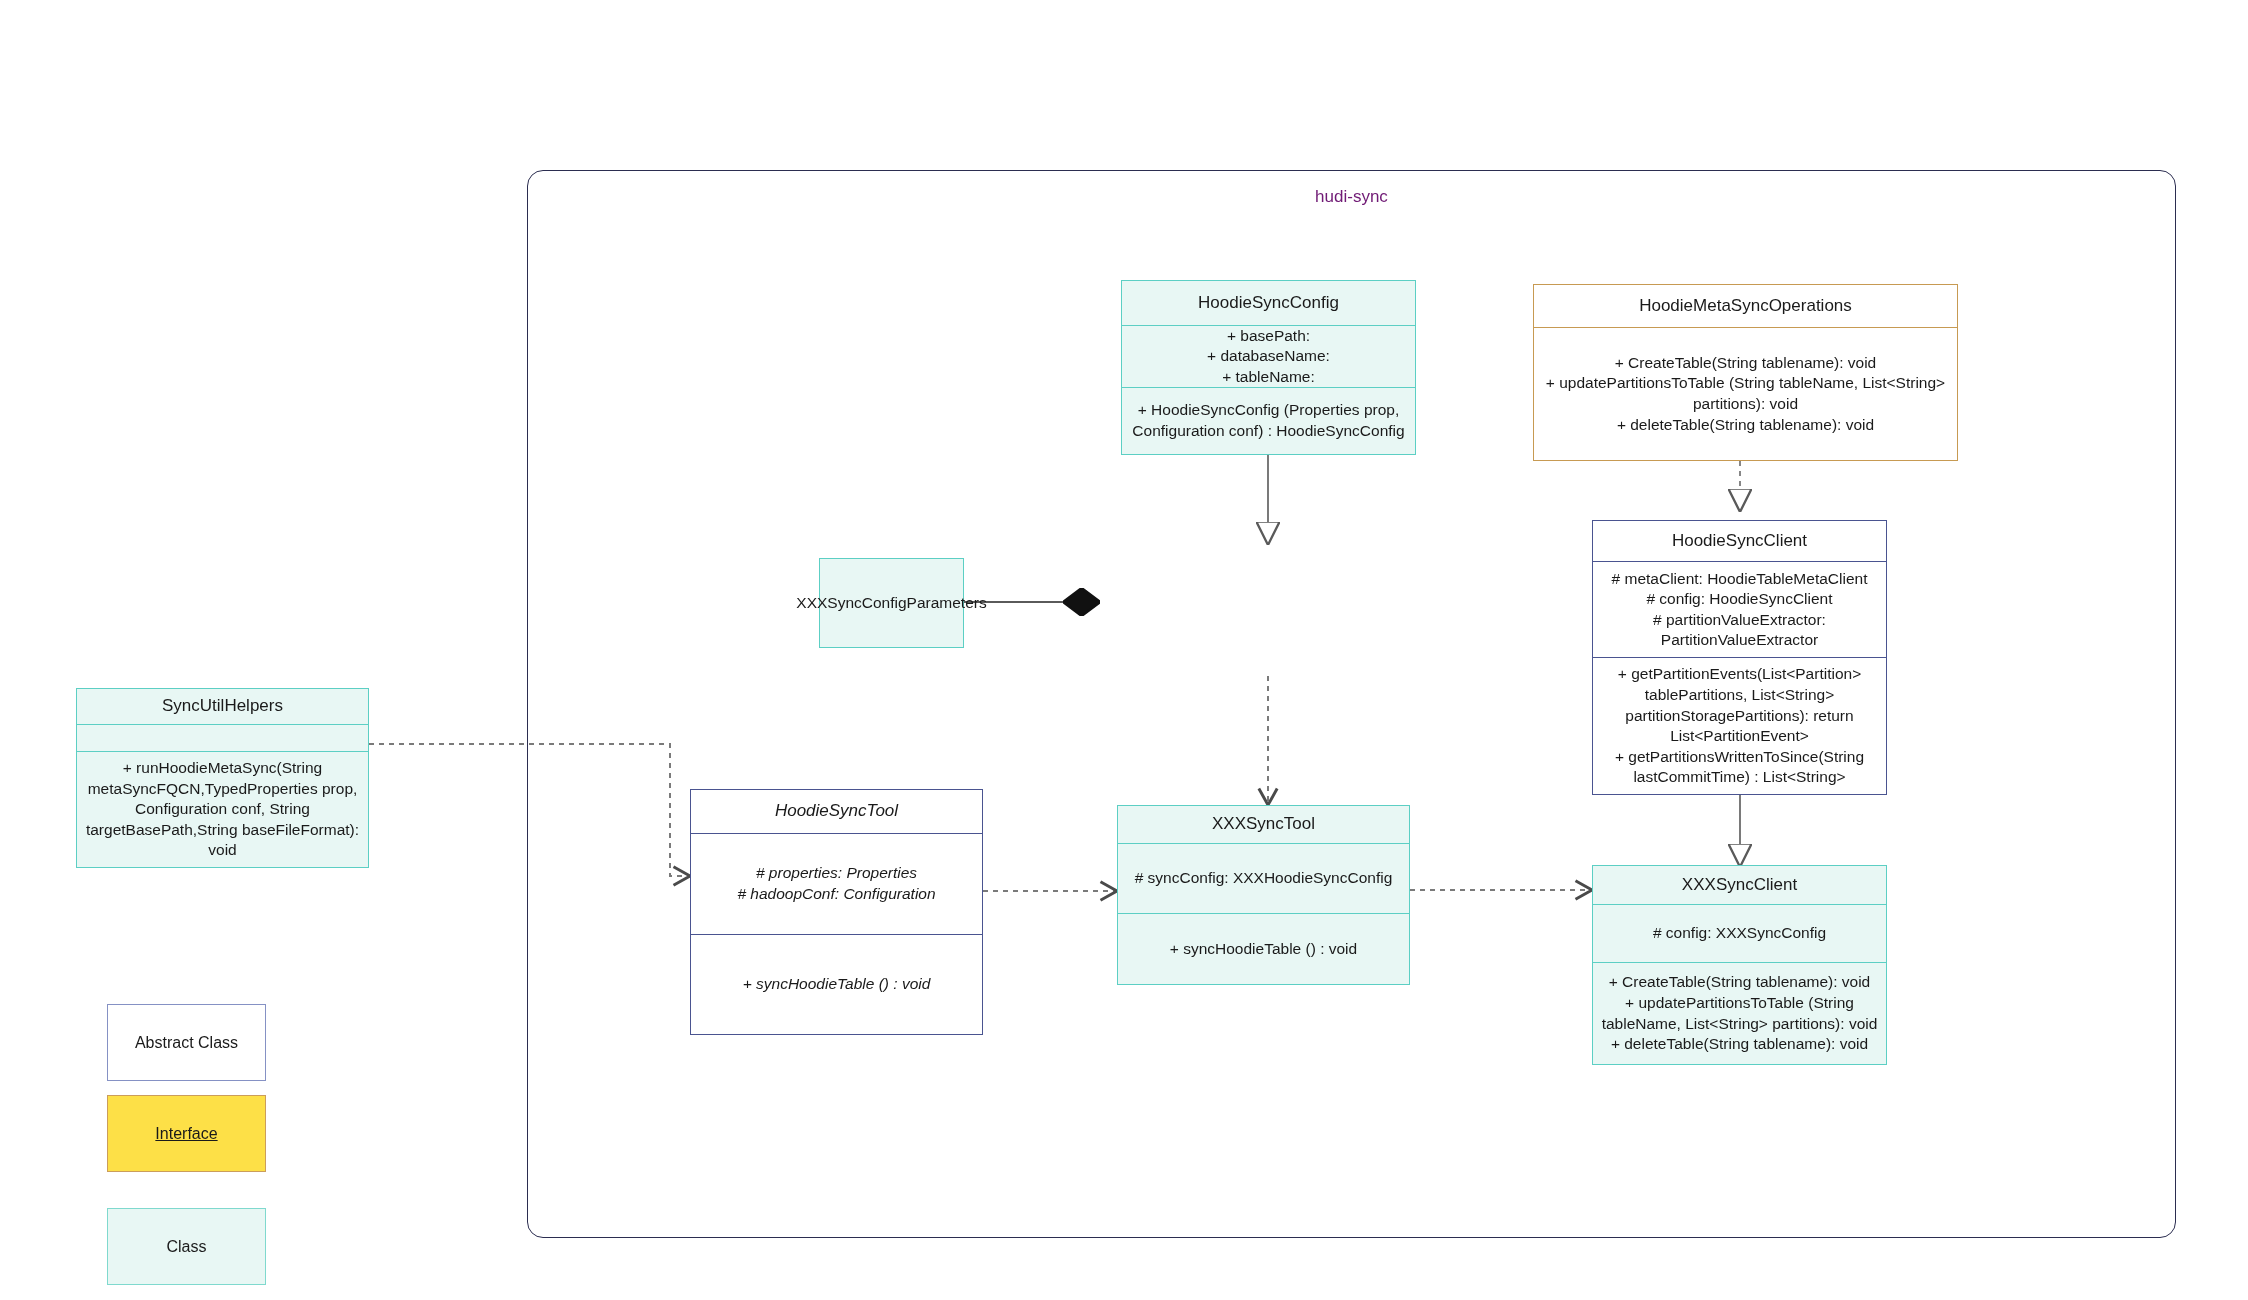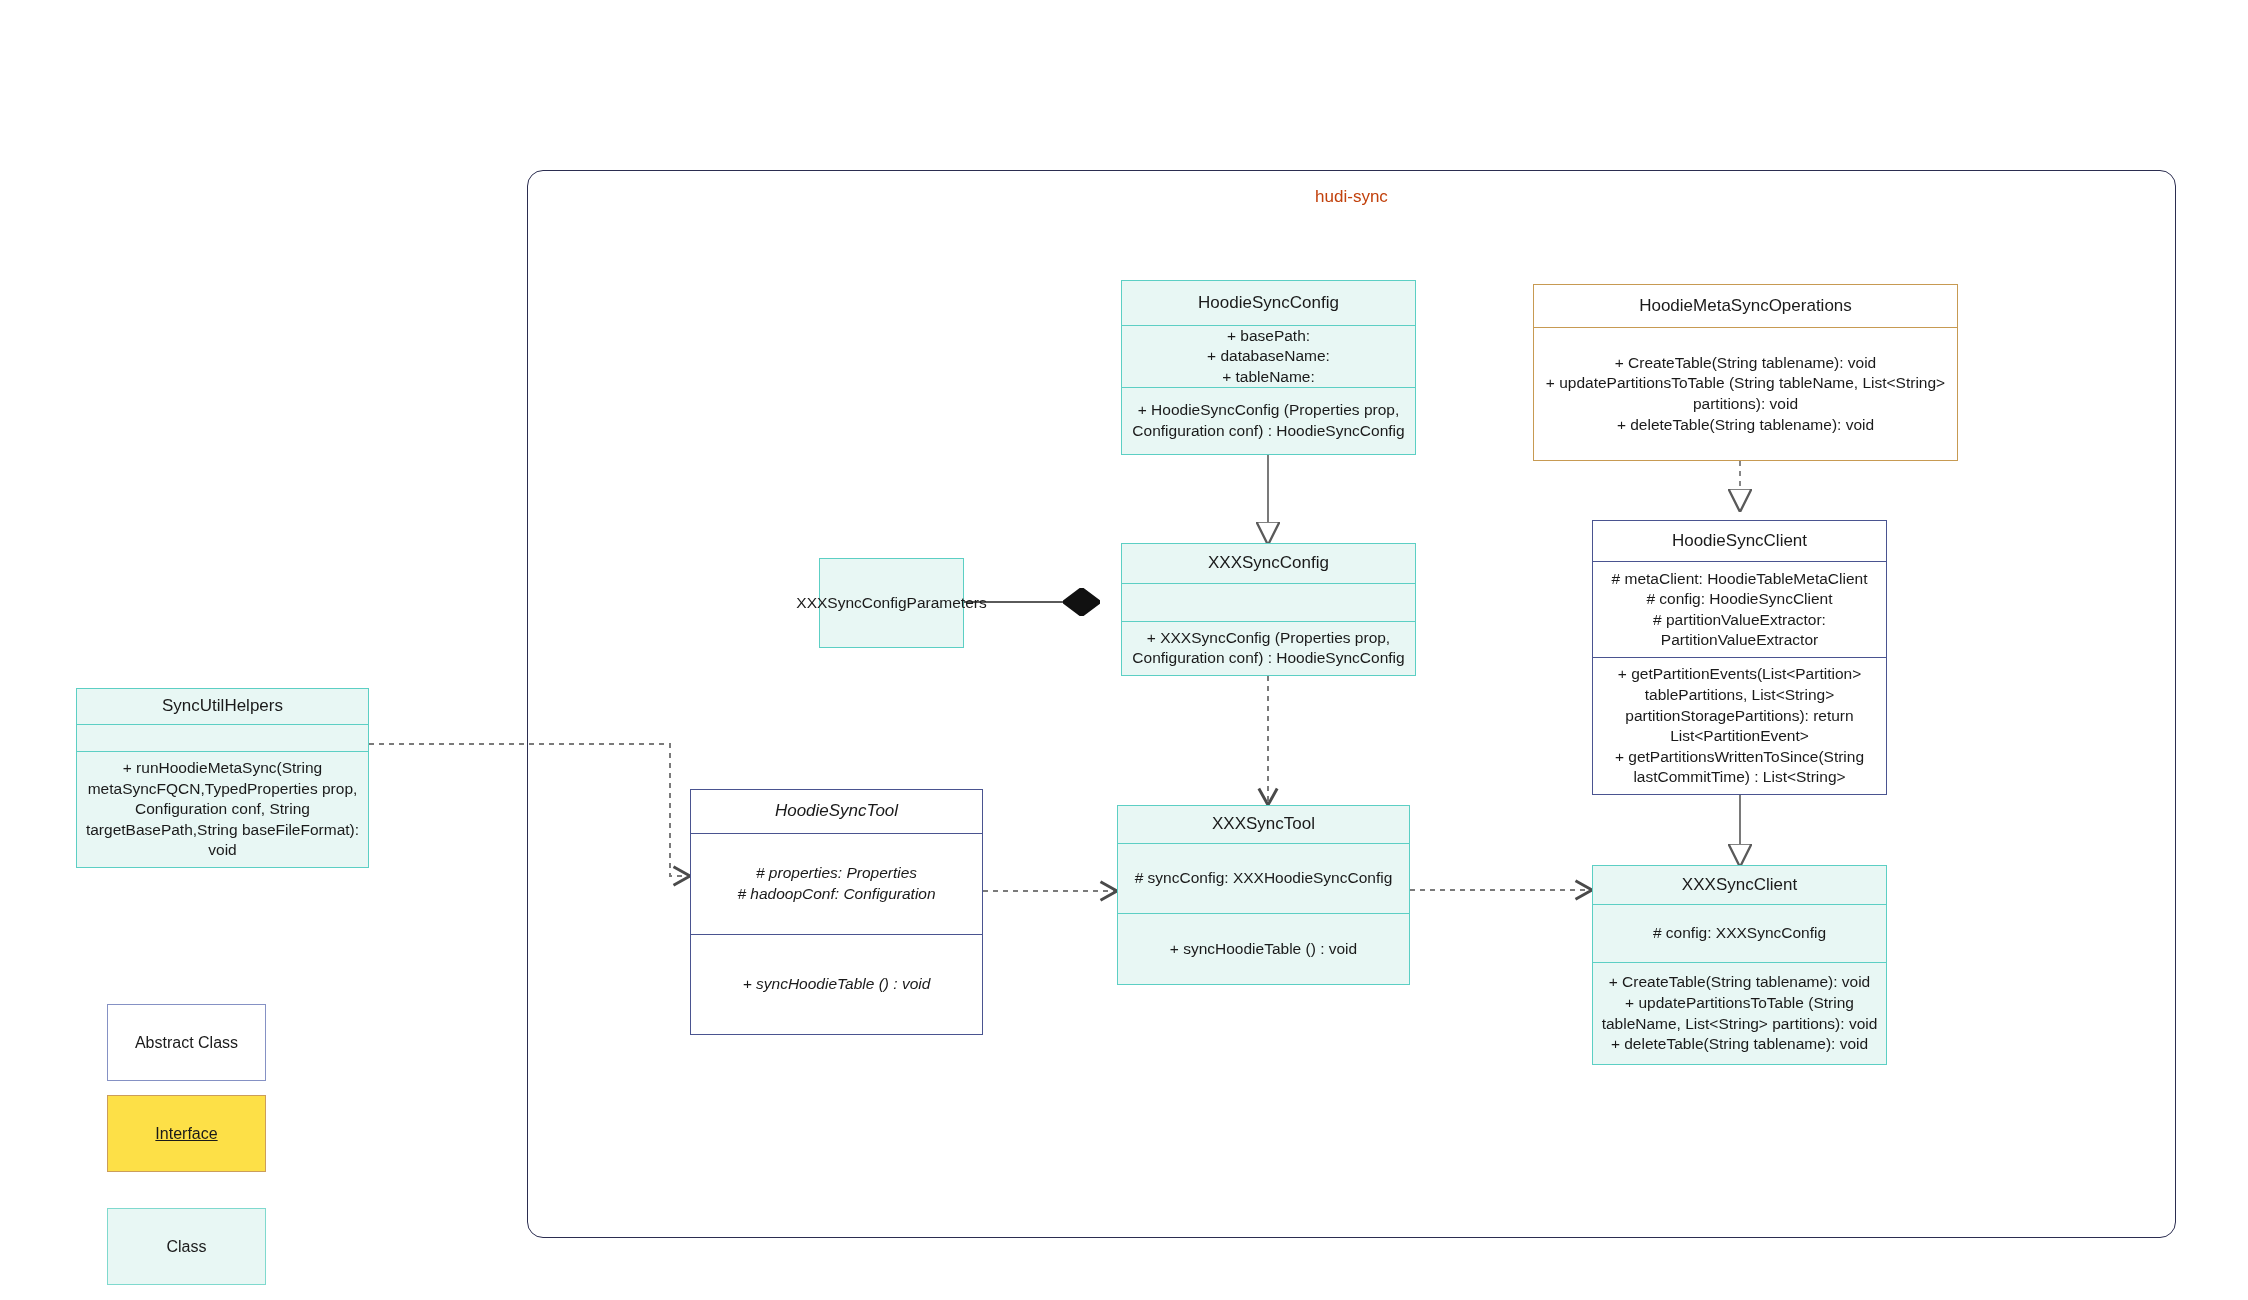--- a/index.html
+++ b/index.html
@@ -38,21 +38,21 @@
     border: 1.6px solid #2b2d50;
     border-radius: 16px;
     background: transparent;
     box-sizing: border-box;
   }
   .package-title {
     position: absolute;
     width: 100%;
     text-align: center;
     font-size: 17px;
-    color: #c2410c;
+    color: #701a75;
   }
 
   
   .node {
     position: absolute;
     box-sizing: border-box;
     display: flex;
     flex-direction: column;
   }
   .node .compartment {
@@ -169,25 +169,20 @@
     <div class="compartment name" style="height:42px;">HoodieMetaSyncOperations</div>
     <div class="compartment members" style="flex:1;">+     CreateTable(String tablename): void
 +   updatePartitionsToTable (String tableName, List&lt;String&gt; partitions): void
 +     deleteTable(String tablename): void</div>
   </div>
 
   <div class="node cls plain" style="left:819px; top:558px; width:145px; height:90px;">
     <div class="compartment name" style="flex:1; font-size:15.5px;">XXXSyncConfigParameters</div>
   </div>
 
-  <div class="node cls" style="left:1121px; top:543px; width:295px; height:133px;">
-    <div class="compartment name" style="height:39px;">XXXSyncConfig</div>
-    <div class="compartment members" style="height:38px;"></div>
-    <div class="compartment members" style="flex:1;">+   XXXSyncConfig (Properties prop, Configuration conf) : HoodieSyncConfig</div>
-  </div>
 
   <div class="node abstract" style="left:1592px; top:520px; width:295px; height:275px;">
     <div class="compartment name" style="height:41px;">HoodieSyncClient</div>
     <div class="compartment members" style="height:98px;">#   metaClient: HoodieTableMetaClient
 #    config: HoodieSyncClient
 #     partitionValueExtractor: PartitionValueExtractor</div>
     <div class="compartment members" style="flex:1;">+    getPartitionEvents(List&lt;Partition&gt; tablePartitions, List&lt;String&gt; partitionStoragePartitions): return List&lt;PartitionEvent&gt;
 +   getPartitionsWrittenToSince(String lastCommitTime) : List&lt;String&gt;</div>
   </div>
 

